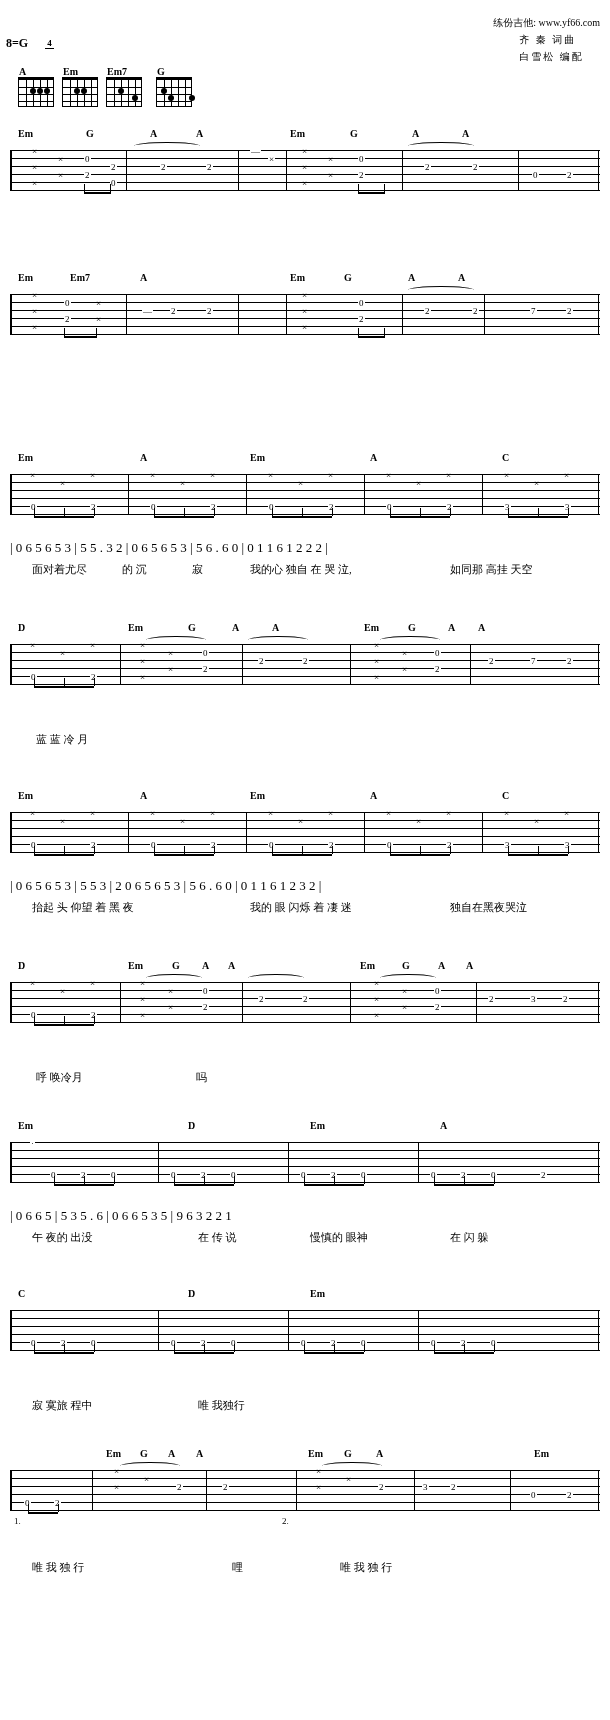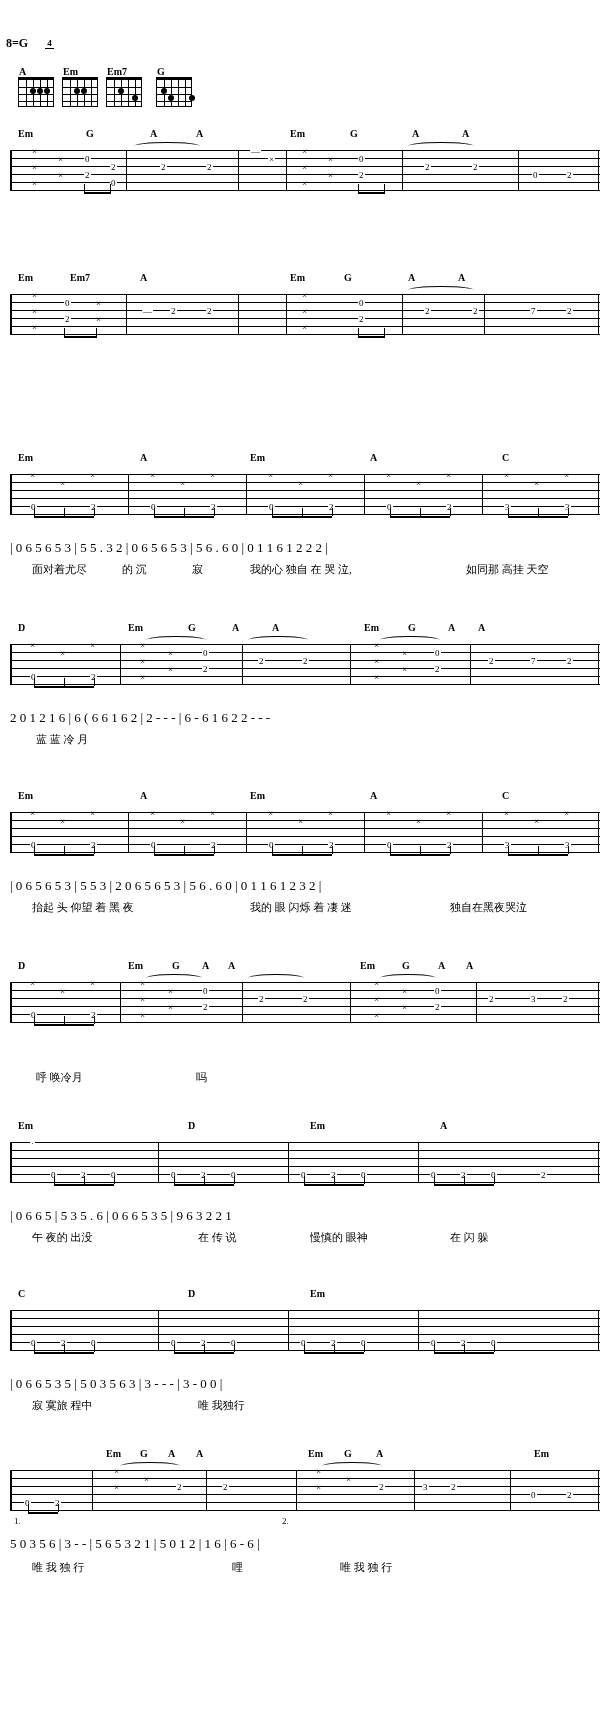--- a/index.html
+++ b/index.html
@@ -42,20 +42,25 @@
   .numline{position:absolute;left:10px;width:590px;font-size:13px;font-family:"Liberation Serif",serif;white-space:nowrap;letter-spacing:0px;}
   .lyric{position:absolute;left:10px;width:590px;font-size:11px;white-space:nowrap;}
   .lyric span{position:absolute;}
 </style>
 </head>
 <body>
 
 <div class="sheet">
 
 
+  <div class="credits">
+    <div class="line1">练份吉他: www.yf66.com</div>
+    <div class="line2">齐 秦  词曲</div>
+    <div class="line3">白雪松  编配</div>
+  </div>
 
   <div class="keyline">
     <span>8=G</span>
     <span class="frac">
       <span class="num">4</span>
       <span class="den">4</span>
     </span>
   </div>
 
   <div class="chordbox" style="left:18px;top:66px;">
@@ -300,21 +305,21 @@
       <div class="stem" style="left:558px;top:38px;height:8px;"></div>
       <div class="beam" style="left:498px;top:46px;width:60px;"></div>
     </div>
   </div>
   <div class="numline" style="top:540px;">| 0 6 5 6 5 3 | 5 5 .  3 2 | 0 6 5 6 5 3 | 5 6 . 6  0 | 0 1 1 6 1 2 2 2 |</div>
   <div class="lyric" style="top:562px;">
     <span style="left:22px;">面对着尤尽</span>
     <span style="left:112px;">的 沉</span>
     <span style="left:182px;">寂</span>
     <span style="left:240px;">我的心 独自 在 哭 泣,</span>
-    <span style="left:456px;">如同那 高挂 天空</span>
+    <span style="left:440px;">如同那 高挂 天空</span>
   </div>
 
   <div class="system" style="top:622px;">
     <div style="position:relative;height:18px;">
       <span class="chordlab" style="left:8px;top:0;">D</span>
       <span class="chordlab" style="left:118px;top:0;">Em</span>
       <span class="chordlab" style="left:178px;top:0;">G</span>
       <span class="chordlab" style="left:222px;top:0;">A</span>
       <span class="chordlab" style="left:262px;top:0;">A</span>
       <span class="chordlab" style="left:354px;top:0;">Em</span>
@@ -361,21 +366,20 @@
       <span class="num" style="left:556px;top:17px;">2</span>
       <div class="slur" style="left:136px;top:-4px;width:60px;"></div>
       <div class="slur" style="left:238px;top:-4px;width:60px;"></div>
       <div class="slur" style="left:370px;top:-4px;width:60px;"></div>
       <div class="stem" style="left:24px;top:38px;height:8px;"></div>
       <div class="stem" style="left:54px;top:38px;height:8px;"></div>
       <div class="stem" style="left:84px;top:38px;height:8px;"></div>
       <div class="beam" style="left:24px;top:46px;width:60px;"></div>
     </div>
   </div>
-  <div class="numline" style="top:710px;">2 0 1  2  1 6 | 6 ( 6  6 1 6 2 | 2 - - - | 6 - 6 1 6 2 2 - - -</div>
   <div class="lyric" style="top:732px;">
     <span style="left:26px;">蓝 蓝  冷 月</span>
   </div>
 
   <div class="system" style="top:790px;">
     <div style="position:relative;height:18px;">
       <span class="chordlab" style="left:8px;top:0;">Em</span>
       <span class="chordlab" style="left:130px;top:0;">A</span>
       <span class="chordlab" style="left:240px;top:0;">Em</span>
       <span class="chordlab" style="left:360px;top:0;">A</span>
@@ -611,21 +615,20 @@
       <div class="stem" style="left:294px;top:38px;height:8px;"></div>
       <div class="stem" style="left:324px;top:38px;height:8px;"></div>
       <div class="stem" style="left:354px;top:38px;height:8px;"></div>
       <div class="beam" style="left:294px;top:46px;width:60px;"></div>
       <div class="stem" style="left:424px;top:38px;height:8px;"></div>
       <div class="stem" style="left:454px;top:38px;height:8px;"></div>
       <div class="stem" style="left:484px;top:38px;height:8px;"></div>
       <div class="beam" style="left:424px;top:46px;width:60px;"></div>
     </div>
   </div>
-  <div class="numline" style="top:1376px;">| 0 6 6 5  3 5 | 5 0 3  5 6 3 | 3 - - - | 3 - 0 0 |</div>
   <div class="lyric" style="top:1398px;">
     <span style="left:22px;">寂 寞旅 程中</span>
     <span style="left:188px;">唯 我独行</span>
   </div>
 
   <div class="system" style="top:1448px;">
     <div style="position:relative;height:18px;">
       <span class="chordlab" style="left:96px;top:0;">Em</span>
       <span class="chordlab" style="left:130px;top:0;">G</span>
       <span class="chordlab" style="left:158px;top:0;">A</span>
@@ -664,21 +667,20 @@
       <span class="num" style="left:440px;top:17px;">2</span>
       <span class="num" style="left:520px;top:25px;">0</span>
       <span class="num" style="left:556px;top:25px;">2</span>
       <div class="slur" style="left:110px;top:-4px;width:60px;"></div>
       <div class="slur" style="left:312px;top:-4px;width:60px;"></div>
       <div class="stem" style="left:18px;top:38px;height:8px;"></div>
       <div class="stem" style="left:48px;top:38px;height:8px;"></div>
       <div class="beam" style="left:18px;top:46px;width:30px;"></div>
     </div>
   </div>
-  <div class="numline" style="top:1536px;">5 0 3 5 6 | 3 - - | 5 6 5 3 2 1 | 5 0 1 2 | 1 6 | 6 - 6 |</div>
   <div class="lyric" style="top:1560px;">
     <span style="left:22px;">唯 我 独 行</span>
     <span style="left:222px;">哩</span>
     <span style="left:330px;">唯 我 独 行</span>
   </div>
   <div style="position:absolute;left:14px;top:1516px;font-size:9px;">
     <span>1.</span>
   </div>
   <div style="position:absolute;left:282px;top:1516px;font-size:9px;">
     <span>2.</span>

